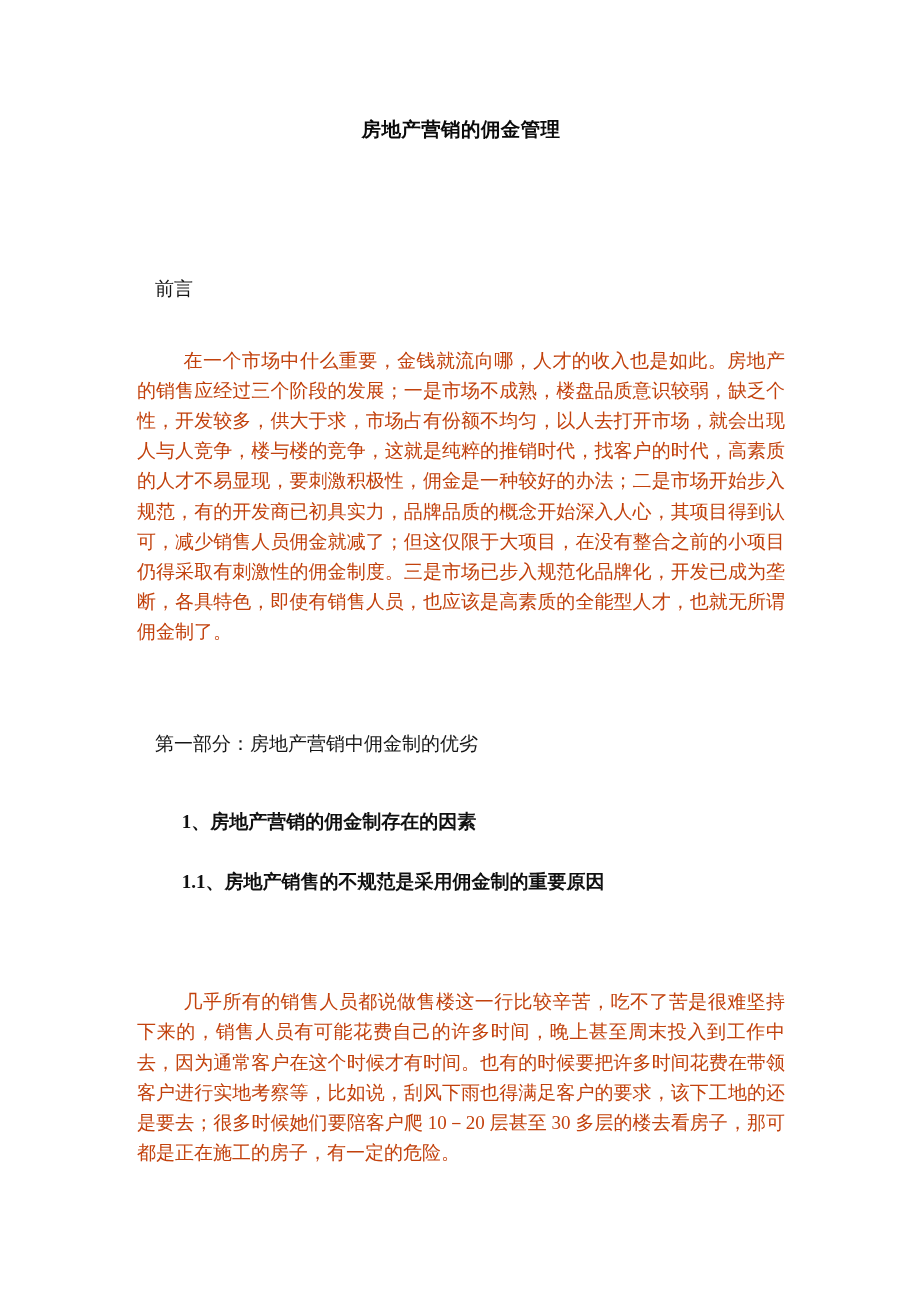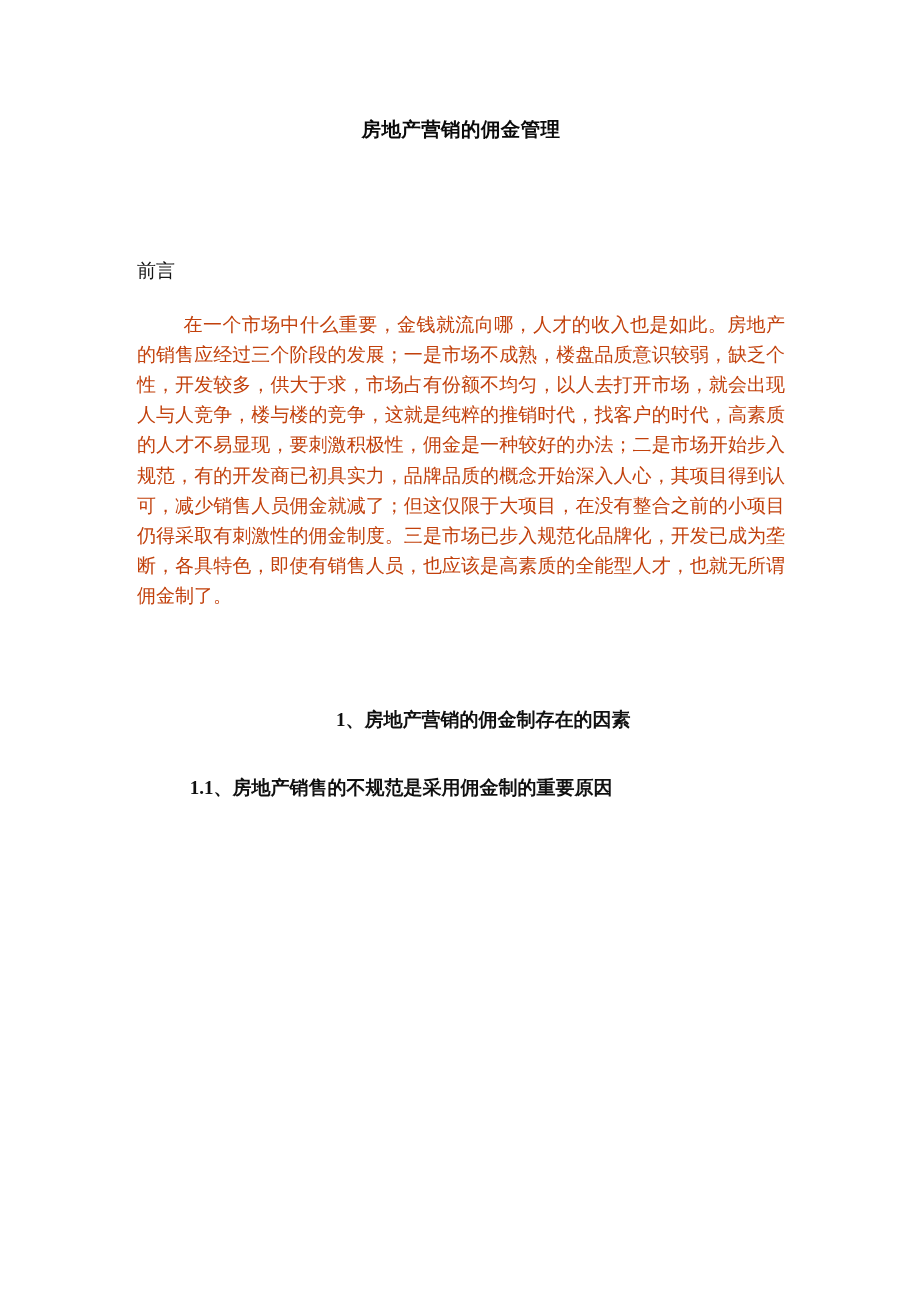--- a/index.html
+++ b/index.html
@@ -58,39 +58,39 @@
   }
 
   .indent2 {
     text-indent: 2.45em;
   }
 
   
   .h-part {
     font-size: 19px;
     line-height: 30.2px;
-    margin: 0;
+    margin: 18px;
     text-align: left;
     color: #151515;
   }
 
   .h-sub {
     font-size: 19px;
     line-height: 30.2px;
     margin: 0;
-    text-align: center;
+    text-align: left;
     text-indent: 2.35em;
     font-weight: 600;
     color: #101010;
   }
 
   .h-subsub {
     font-size: 19px;
     line-height: 30.2px;
-    margin: 8px;
+    margin: 0;
     text-align: left;
     text-indent: 2.35em;
     font-weight: 600;
     color: #101010;
   }
 
   
   .sp-title-gap   { height: 115px; }
   .sp-pre-gap     { height: 23px; }
   .sp-block-gap   { height: 30px; }
@@ -108,34 +108,36 @@
     <div class="sp-title-gap"></div>
 
     <p class="h-part">前言</p>
 
     <div class="sp-pre-gap"></div>
 
     <p class="para indent2">在一个市场中什么重要，金钱就流向哪，人才的收入也是如此。房地产的销售应经过三个阶段的发展；一是市场不成熟，楼盘品质意识较弱，缺乏个性，开发较多，供大于求，市场占有份额不均匀，以人去打开市场，就会出现人与人竞争，楼与楼的竞争，这就是纯粹的推销时代，找客户的时代，高素质的人才不易显现，要刺激积极性，佣金是一种较好的办法；二是市场开始步入规范，有的开发商已初具实力，品牌品质的概念开始深入人心，其项目得到认可，减少销售人员佣金就减了；但这仅限于大项目，在没有整合之前的小项目仍得采取有刺激性的佣金制度。三是市场已步入规范化品牌化，开发已成为垄断，各具特色，即使有销售人员，也应该是高素质的全能型人才，也就无所谓佣金制了。</p>
 
     <div class="sp-sec-gap"></div>
 
+    <p class="h-part">第一部分：房地产营销中佣金制的优劣</p>
 
     <div class="sp-head-gap"></div>
 
     <p class="h-sub">1、房地产营销的佣金制存在的因素</p>
 
     <div class="sp-head-gap"></div>
 
     <p class="h-subsub">1.1、房地产销售的不规范是采用佣金制的重要原因</p>
 
     <div class="sp-head-gap"></div>
 
 
     <div class="sp-block-gap"></div>
 
 
     <div class="sp-head-gap"></div>
 
+    <p class="para indent2">几乎所有的销售人员都说做售楼这一行比较辛苦，吃不了苦是很难坚持下来的，销售人员有可能花费自己的许多时间，晚上甚至周末投入到工作中去，因为通常客户在这个时候才有时间。也有的时候要把许多时间花费在带领客户进行实地考察等，比如说，刮风下雨也得满足客户的要求，该下工地的还是要去；很多时候她们要陪客户爬 10－20 层甚至 30 多层的楼去看房子，那可都是正在施工的房子，有一定的危险。</p>
 
     <div class="sp-block-gap"></div>
 
   </div>
 </div>
 
 </body></html>

